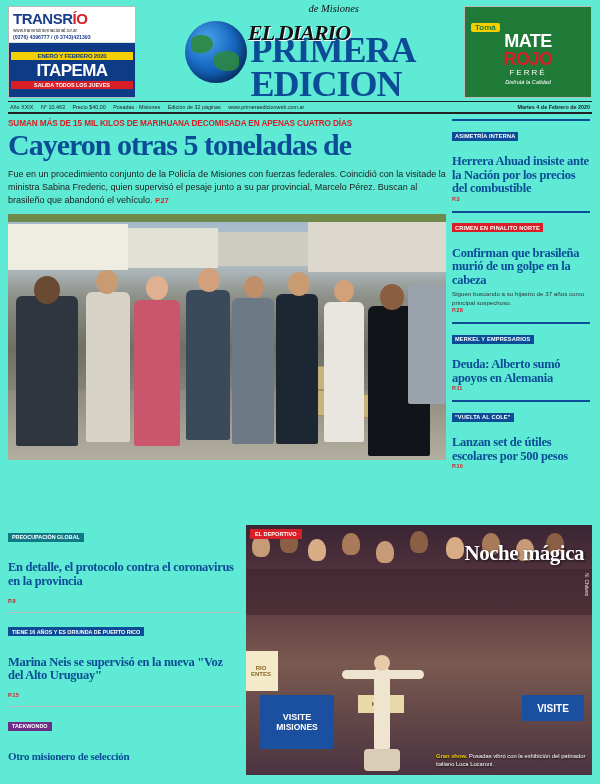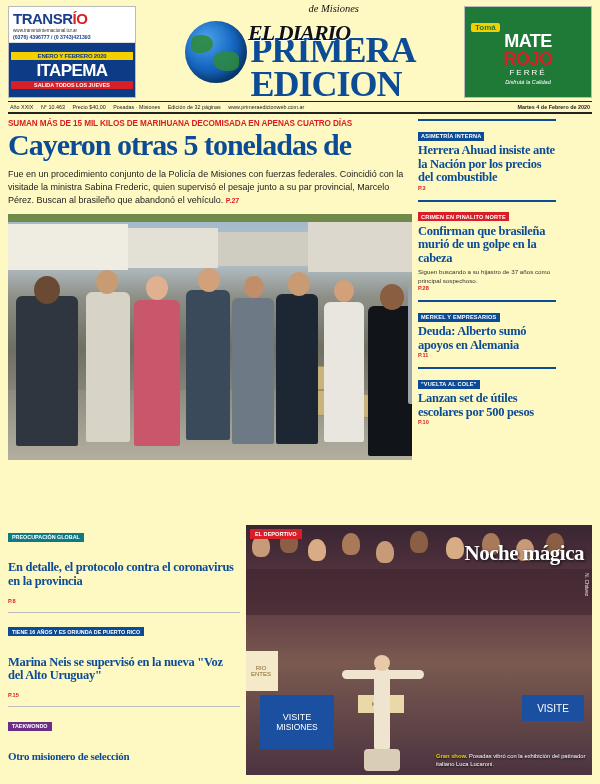--- a/index.html
+++ b/index.html
@@ -2,21 +2,21 @@
 <html><head>
 <meta charset="utf-8">
 <style>
   * { box-sizing: border-box; margin: 0; padding: 0; }
   html, body {
     width: 600px; height: 784px;
     background: #ffffff;
     font-family: "Liberation Sans", sans-serif;
     overflow: hidden;
   }
-  .page { width: 600px; height: 784px; position: relative; background:#fef9c3; padding: 6px 8px; }
+  .page { width: 600px; height: 784px; position: relative; background:#5eead4; padding: 6px 8px; }
 
   
   .topstrip { display: flex; align-items: stretch; height: 92px; gap: 4px; }
 
   .ad-left { width: 128px; border: 1px solid #bbb; display:flex; flex-direction:column; }
   .ad-left-top { background:#fff; padding:3px 4px 2px; border-bottom:1px solid #ddd; }
   .transrio { font-size: 15px; font-weight: 800; letter-spacing:-0.5px; color:#1a3e8c; }
   .transrio .rio { color:#d81e26; }
   .transrio-sub { font-size:4.6px; color:#333; line-height:1.35; margin-top:1px; }
   .transrio-phone { font-size:5.2px; color:#1a3e8c; font-weight:700; }
@@ -46,42 +46,42 @@
   .mate-4 { font-size:5.6px; font-style:italic; color:#fff; margin-top:2px;}
 
   
   .infobar { display:flex; align-items:center; justify-content:space-between;
              border-top:1px solid #222; border-bottom:2px solid #222; margin-top:3px; padding:2px 2px; font-size:5.4px; color:#222;}
   .infobar .left span { margin-right:6px; }
   .infobar .right { font-weight:700; }
 
   
   .body { display:flex; gap:6px; margin-top:5px; height:400px; }
-  .col-main { width:404px; }
+  .col-main { width:438px; }
   .col-side { width:138px; }
 
   .kicker-red { color:#d81e26; font-weight:800; font-size:8.2px; letter-spacing:-0.1px; margin-bottom:2px; }
   .headline { font-family:"Liberation Serif", serif; font-weight:700; color:#0c4c96; font-size:30px; line-height:1.02; letter-spacing:-1px; }
   .subdeck { font-size:9px; line-height:1.45; color:#222; margin-top:7px; }
   .subdeck .ref { color:#d81e26; font-weight:700; font-size:7px; }
 
   
   .mainphoto { margin-top:7px; height:246px; position:relative; overflow:hidden;
     background: linear-gradient(#9fb7c9 0%, #b9c6cf 18%, #8d8f86 34%, #6f6f63 55%, #8a887c 75%, #a5a296 100%); }
   .tent { position:absolute; background:#e7e4dc; }
   .person { position:absolute; border-radius:6px 6px 2px 2px; }
   .head { position:absolute; border-radius:50%; background:#6b4a33; }
   .ground { position:absolute; left:0; right:0; bottom:0; height:70px; background:linear-gradient(#8e8b7e,#b3afa0); }
   .crate { position:absolute; background:#c9b27c; border:1px solid #a38f5f; }
 
   
   .side-block { border-top:2px solid #0c4c96; padding-top:3px; margin-bottom:9px; }
   .side-kicker { background:#0c4c96; color:#fff; font-size:5.6px; font-weight:700; padding:1.5px 3px; display:inline-block; letter-spacing:.2px;}
   .side-kicker.red { background:#d81e26; }
-  .side-title { font-family:"Liberation Serif", serif; font-weight:700; color:#0c4c96; font-size:12.5px; line-height:1.08; margin-top:2px; letter-spacing:-0.3px;}
+  .side-title { font-family:"Liberation Serif", serif; font-weight:700; color:#0c4c96; font-size:12.5px; line-height:1.08; margin-top:13px; letter-spacing:-0.3px;}
   .side-text { font-size:6.2px; color:#333; line-height:1.4; margin-top:3px; }
   .pref { color:#d81e26; font-weight:700; font-size:5.6px; }
 
   
   .bottom { display:flex; gap:6px; margin-top:6px; height:250px; }
   .bot-left { width:232px; }
   .bot-right { flex:1; position:relative; overflow:hidden; background:#2b1d2a; }
 
   .bl-item { margin-bottom:7px; }
   .bl-kicker { background:#0c4c96; color:#fff; font-size:5.4px; font-weight:700; padding:1.5px 4px; display:inline-block;}
@@ -90,21 +90,21 @@
   .bl-kicker.purple { background:#6b2d86; }
   .bl-title { font-family:"Liberation Serif", serif; font-weight:700; color:#0c4c96; font-size:12.5px; line-height:1.1; margin-top:18px; letter-spacing:-0.3px;}
   .bl-title.small { font-size:11px; }
   .bl-rule { border-bottom:1px solid #bbb; margin-top:5px; }
 
   .dep-tag { position:absolute; left:4px; top:4px; background:#d81e26; color:#fff; font-size:5.6px; font-weight:700; padding:2px 5px; z-index:5;}
   .dep-title { position:absolute; right:8px; top:16px; color:#fff; font-family:"Liberation Serif", serif; font-weight:700; font-size:21px; letter-spacing:-0.5px; z-index:5; text-shadow:1px 1px 3px rgba(0,0,0,.8);}
   .dep-credit { position:absolute; right:2px; top:48px; color:#fff; font-size:5px; writing-mode:vertical-rl; opacity:.85; z-index:5;}
   .dep-cap { position:absolute; right:6px; bottom:6px; width:150px; color:#fff; font-size:5.8px; line-height:1.35; z-index:5; text-shadow:0 1px 2px rgba(0,0,0,.9);}
   .dep-cap b { color:#f4d000; }
-  .banner { position:absolute; background:#1b4fa0; color:#fff; font-weight:400; font-family:"Liberation Sans",sans-serif; display:flex; align-items:center; justify-content:center; }
+  .banner { position:absolute; background:#1b4fa0; color:#fff; font-weight:700; font-family:"Liberation Sans",sans-serif; display:flex; align-items:center; justify-content:center; }
   .crowd { position:absolute; border-radius:50% 50% 40% 40%; }
 </style>
 </head>
 <body>
 
 <div class="page">
 
   <div class="topstrip">
 
     <div class="ad-left">

